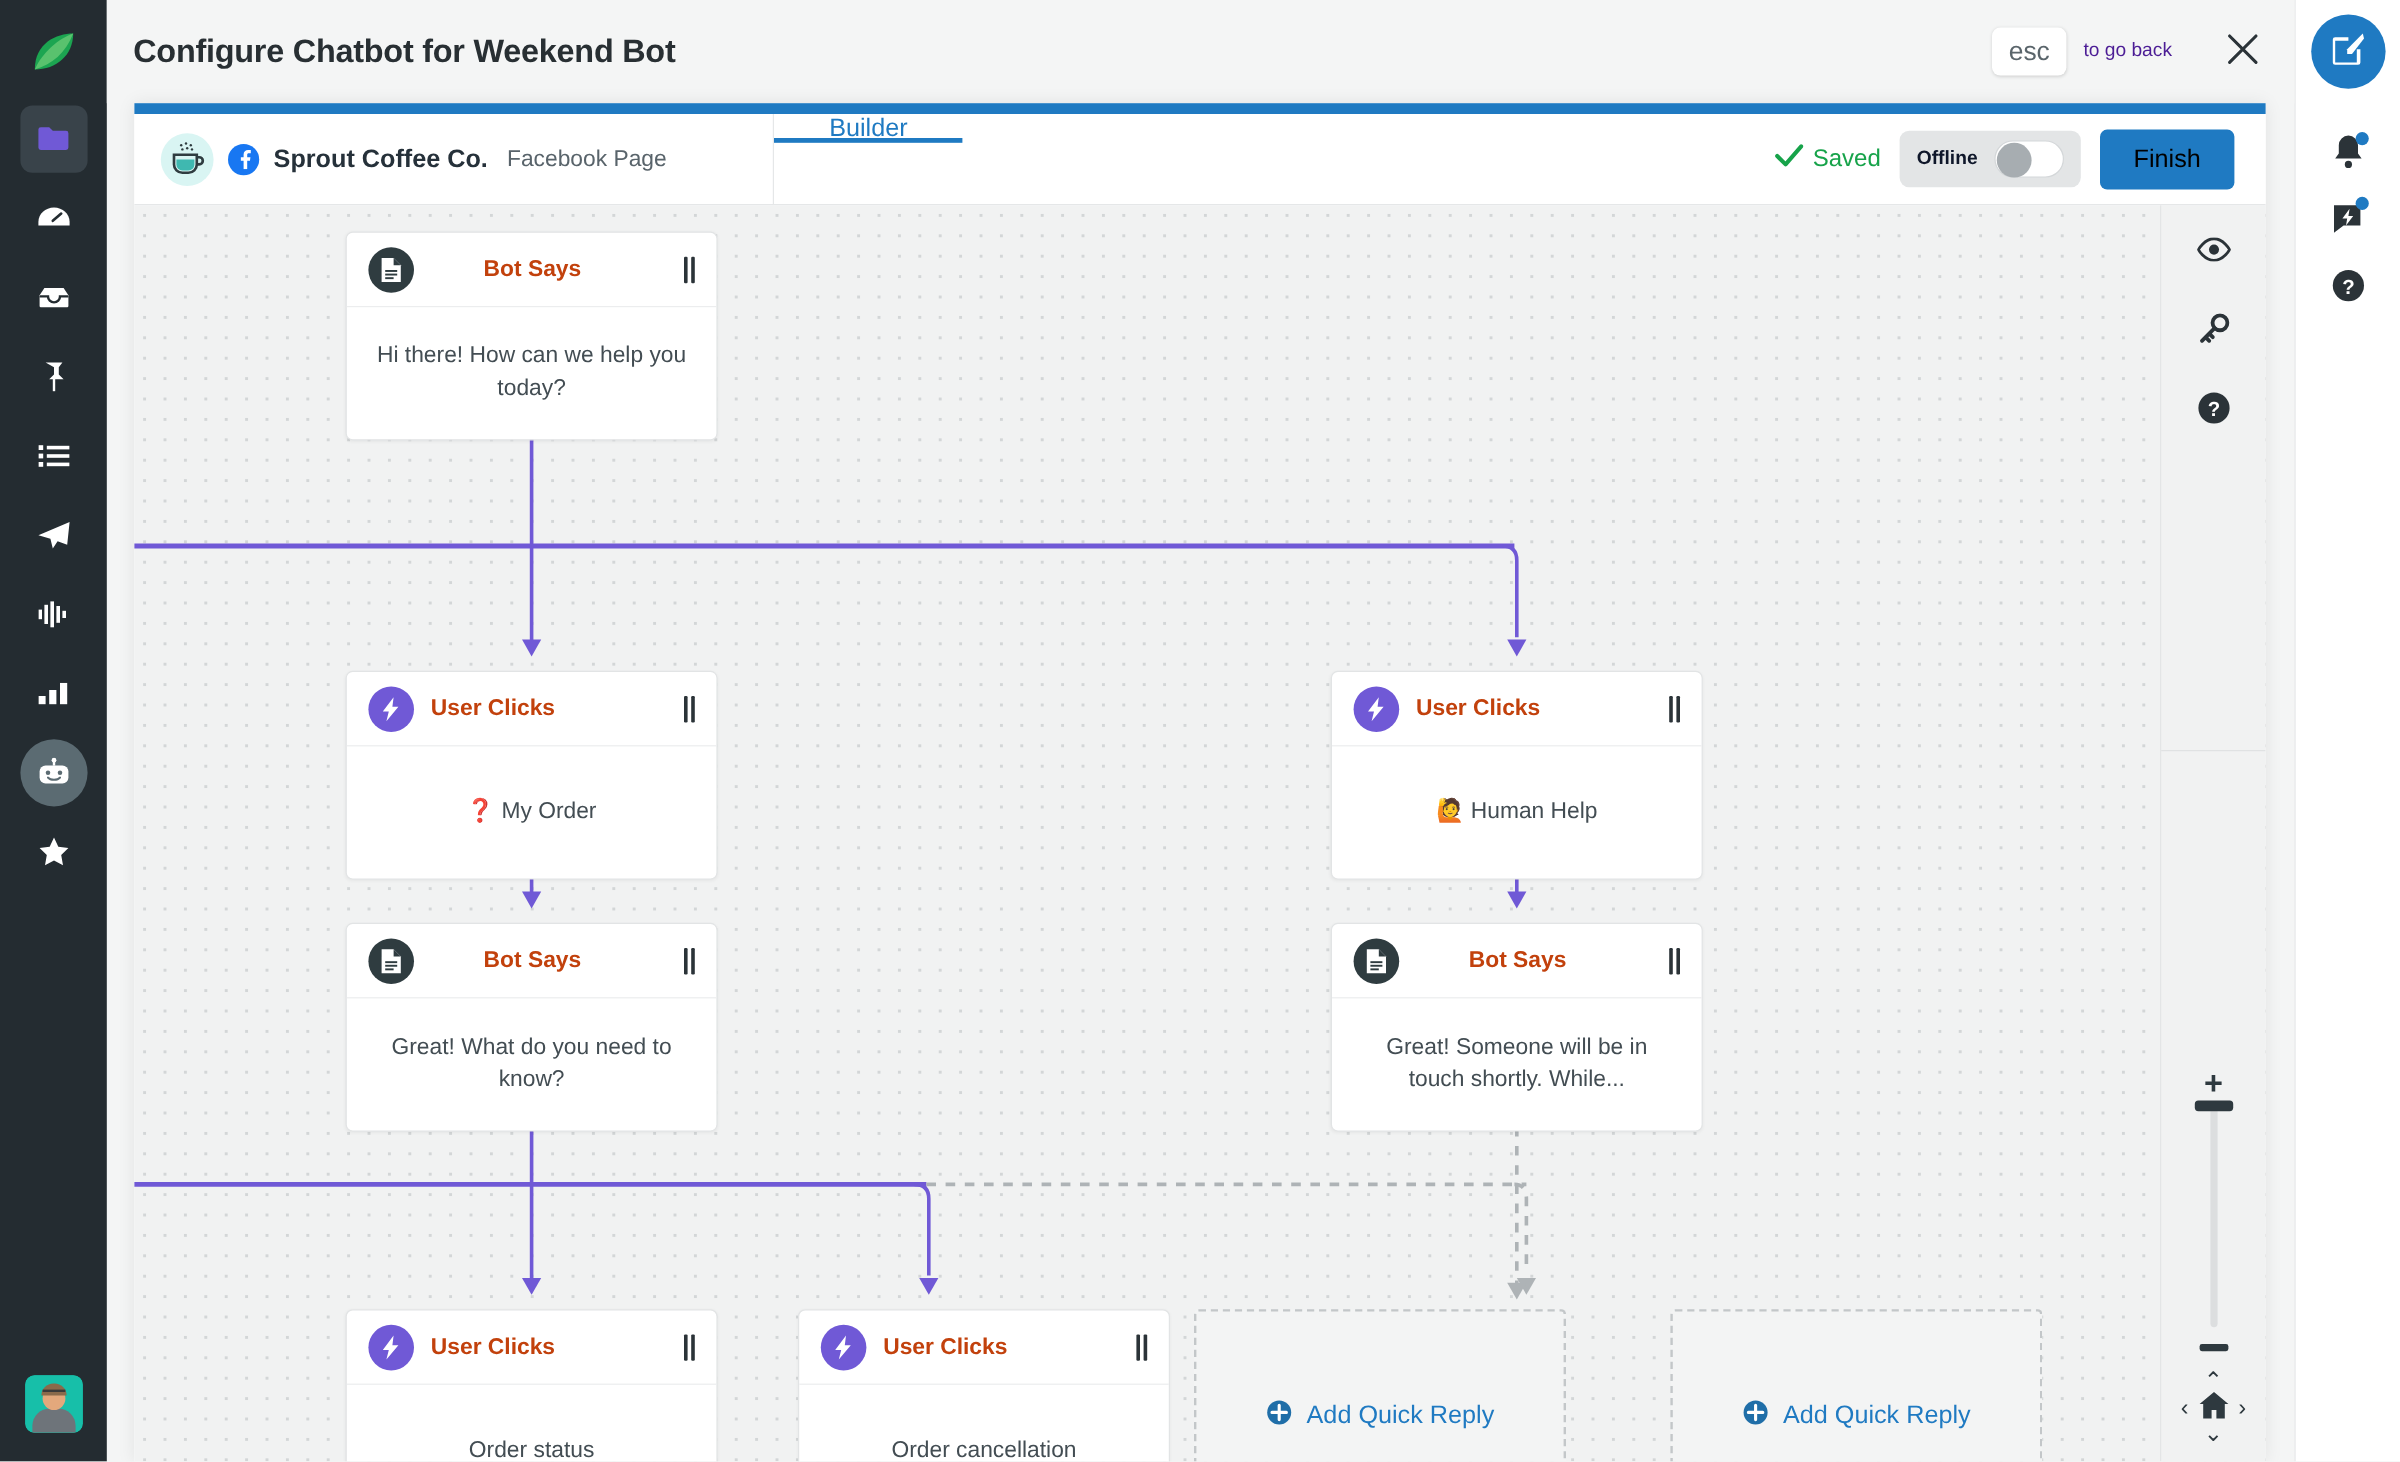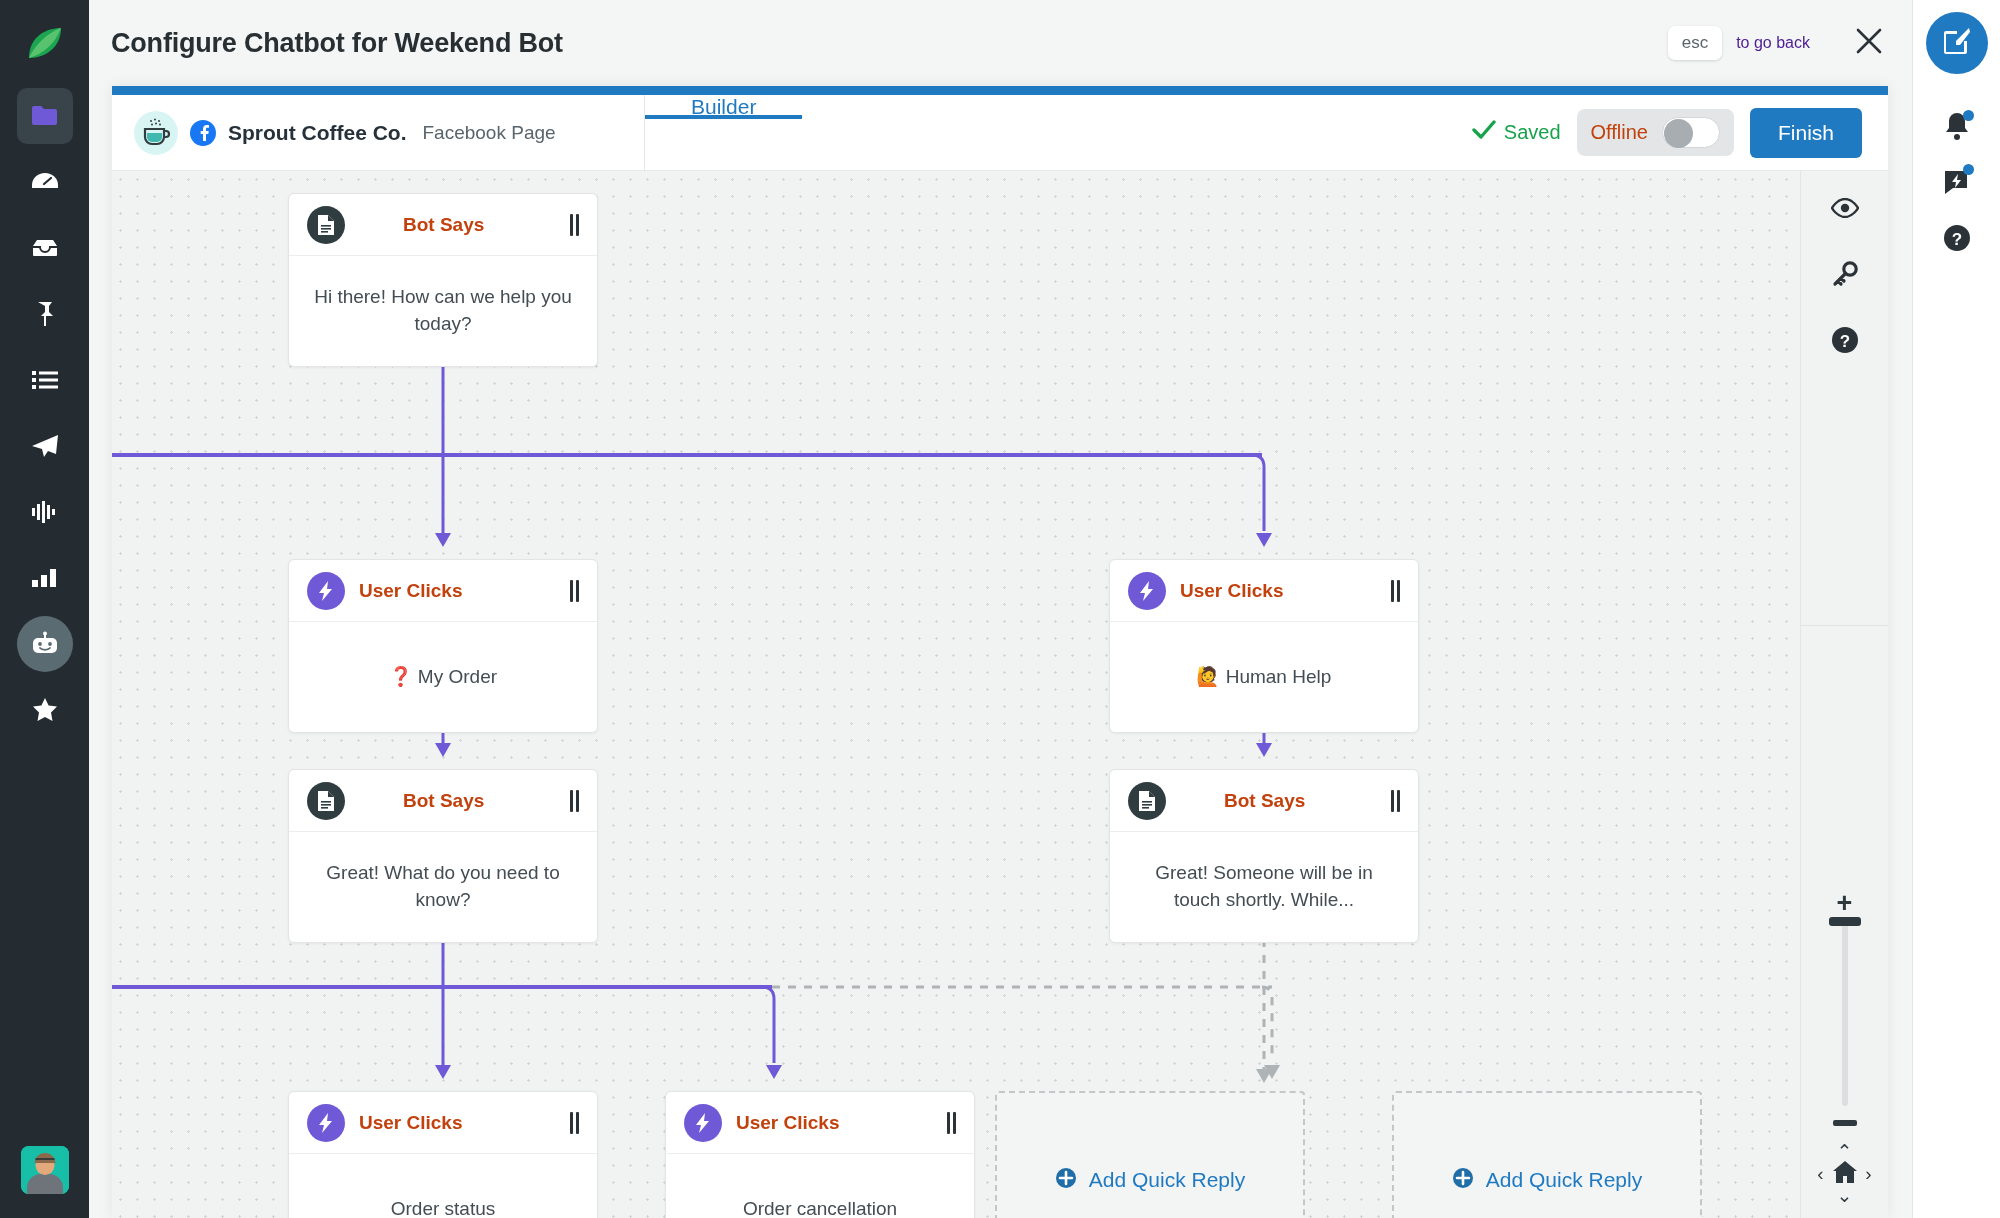--- a/index.html
+++ b/index.html
@@ -58,21 +58,21 @@
     background: #f4f5f5;
     display: flex; align-items: center;
   }
   .modal-title {
     margin-left: 22px; font-size: 27px; font-weight: bold; color: #282f33;
     letter-spacing: -0.2px;
   }
   .header-right { margin-left: auto; display: flex; align-items: center; padding-right: 28px; gap: 14px;}
   .esc-key {
     background: #fff; border-radius: 7px; padding: 7px 14px;
-    font-size: 17px; color: #5a656b; box-shadow: 0 1px 3px rgba(0,0,0,.14); margin-left: 30px;
+    font-size: 22px; color: #5a656b; box-shadow: 0 1px 3px rgba(0,0,0,.14); margin-left: 30px;
   }
   .go-back { font-size: 16px; color: #4c1d95; }
   .close-x { margin-left: 30px; cursor:pointer; }
 
   
   .panel {
     position: absolute; left: 112px; top: 86px; right: 112px; bottom: 0;
     background: #fff; box-shadow: 0 0 14px rgba(0,0,0,.08);
   }
   .panel-topbar { height: 9px; background: #1f7ac2; }
@@ -99,25 +99,25 @@
   .tab.active { color: #1f7ac2; }
   .tab.active::after {
     content: ''; position: absolute; left: 0; right: 0; bottom: 0; height: 4px; background: #1f7ac2;
   }
   .tb-right { margin-left: auto; display: flex; align-items: center; gap: 16px; padding-right: 26px; }
   .saved { display: flex; align-items: center; gap: 8px; color: #17a34a; font-size: 20px; font-weight: 500;}
   .offline-toggle {
     display: flex; align-items: center; gap: 14px; background: #e3e5e6;
     border-radius: 8px; padding: 8px 14px; cursor: pointer;
   }
-  .offline-label { font-size: 20px; font-weight: normal; color: #c2410c; }
+  .offline-label { font-size: 16px; font-weight: bold; color: #0f172a; }
   .switch { width: 58px; height: 31px; border-radius: 16px; background: #fff; position: relative; border:1px solid #d4d7d9;}
   .knob { position: absolute; left: 1px; top: 1px; width: 29px; height: 29px; border-radius: 50%; background: #a7adb1; }
   .finish-btn {
-    background: #1f7ac2; color: #ffffff; font-size: 21px; font-weight: 500;
+    background: #1f7ac2; color: #000000; font-size: 21px; font-weight: 500;
     border: none; border-radius: 6px; padding: 13px 28px; cursor: pointer; text-align: center;
   }
 
   
   .canvas {
     position: absolute; left: 0; top: 85px; right: 88px; bottom: 0;
     background-color: #f1f2f2;
     background-image: radial-gradient(#d3d6d7 1.4px, transparent 1.4px);
     background-size: 17px 17px;
     overflow: hidden;

